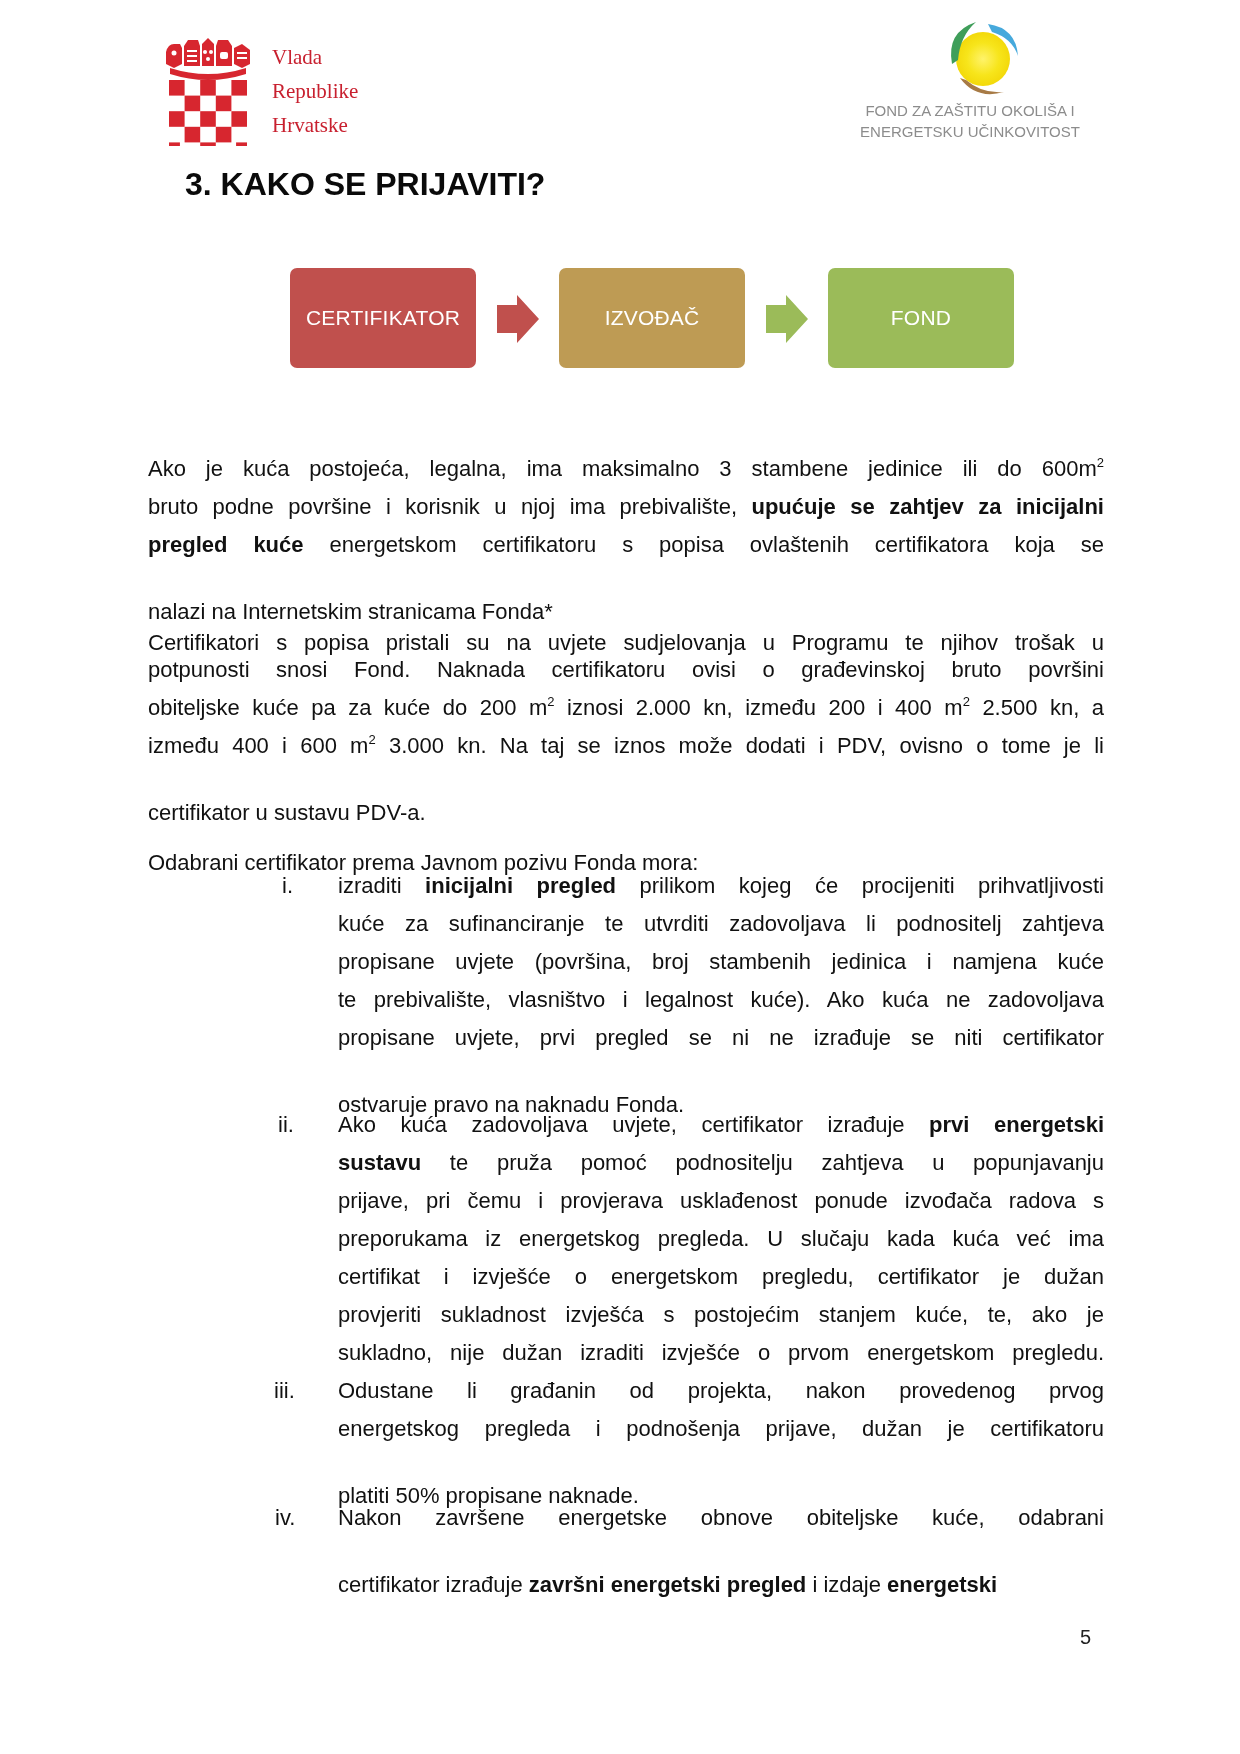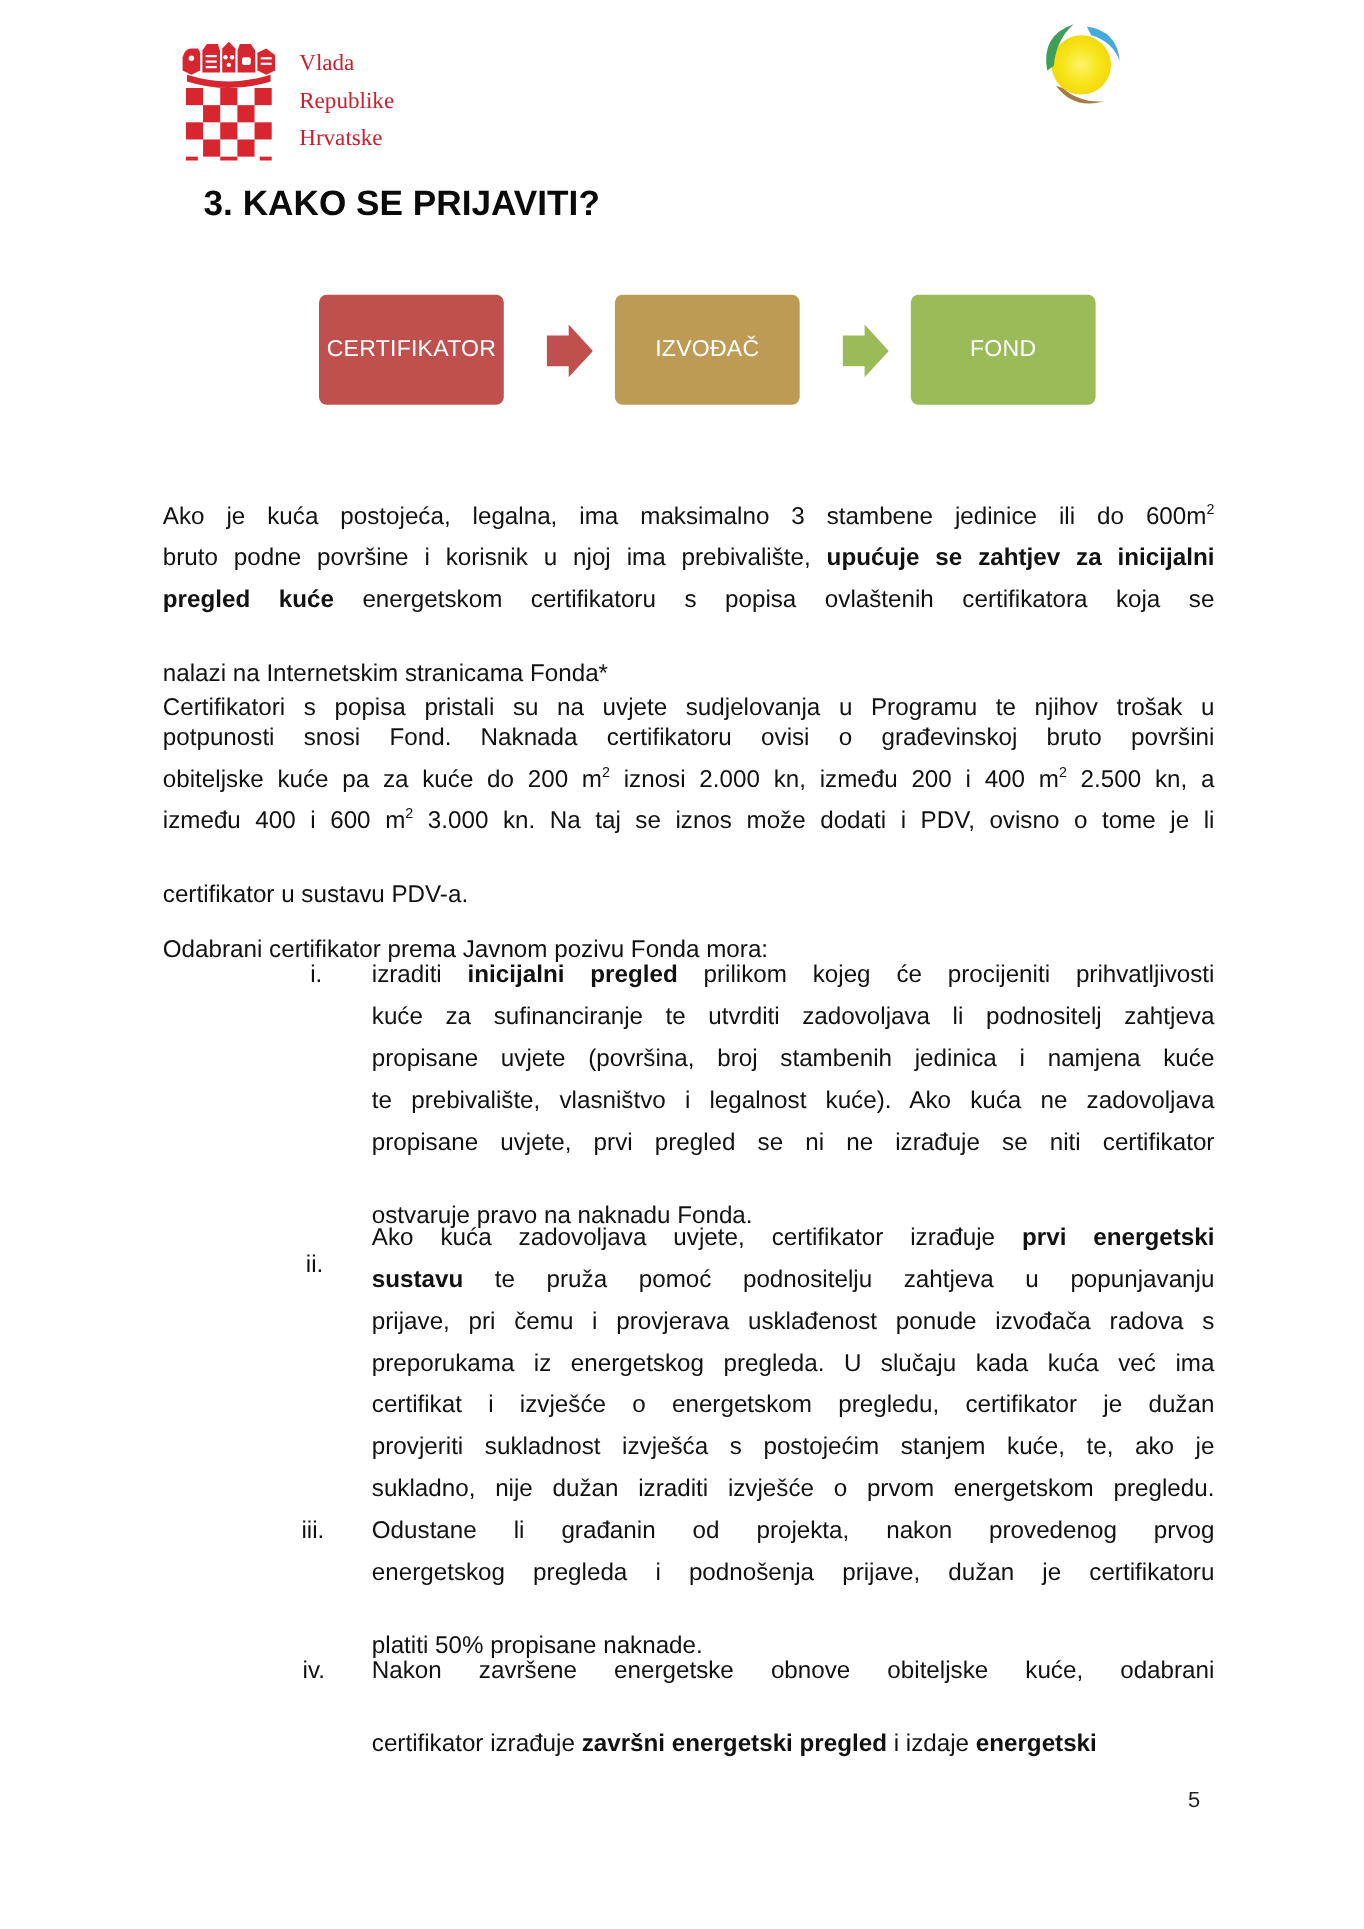--- a/index.html
+++ b/index.html
@@ -19,21 +19,21 @@
   #fond-emblem { position: absolute; left: 76px; top: 0; width: 90px; height: 90px; }
   #fond-text { position: absolute; left: 0; top: 88px; width: 220px; text-align: center;
                color: #8c8c8c; font-size: 15px; line-height: 21px; font-family: "Liberation Sans", sans-serif;
                letter-spacing: 0px; }
   #fond-text div { white-space: nowrap; }
 
   
   #page-title { left: 185px; top: 166px; font-size: 32px; font-weight: bold; color: #0a0a0a; white-space: nowrap; }
 
   
-  .flow-box { position: absolute; top: 268px; width: 168px; height: 100px; border-radius: 7px;
+  .flow-box { position: absolute; top: 268px; width: 186px; height: 100px; border-radius: 7px;
               display: flex; align-items: center; justify-content: center; color: #ffffff;
               font-size: 21px; letter-spacing: 0.2px; }
   #box-cert { left: 290px; background: #c0504d; }
   #box-izv { left: 559px; background: #be9b54; }
   #box-fond { left: 828px; background: #9bbb59; }
   .flow-arrow { position: absolute; top: 295px; width: 42px; height: 48px; }
   #arrow-1 { left: 497px; }
   #arrow-2 { left: 766px; }
 
   
@@ -105,20 +105,24 @@
         <stop offset="0%" stop-color="#fff36a"></stop>
         <stop offset="60%" stop-color="#f7e51b"></stop>
         <stop offset="100%" stop-color="#f3d90a"></stop>
       </radialGradient>
     </defs>
     <circle cx="47" cy="47" r="27" fill="url(#sun)"></circle>
     <path d="M16 52 Q10 20 40 10 Q24 24 22 48 Z" fill="#3f9e5a"></path>
     <path d="M52 12 Q80 16 82 44 Q76 26 56 20 Z" fill="#46a9dc"></path>
     <path d="M24 66 Q40 88 68 80 Q46 82 30 68 Z" fill="#a77a45"></path>
   </svg>
+  <div id="fond-text">
+    <div>FOND ZA ZAŠTITU OKOLIŠA I</div>
+    <div>ENERGETSKU UČINKOVITOST</div>
+  </div>
 </div>
 
 <div id="page-title" class="abs">3. KAKO SE PRIJAVITI?</div>
 
 <div>
   <div id="box-cert" class="flow-box">
     <span>CERTIFIKATOR</span>
   </div>
   <svg id="arrow-1" class="flow-arrow" viewBox="0 0 42 48">
     <path d="M0 10 L20 10 L20 0 L42 24 L20 48 L20 38 L0 38 Z" fill="#c0504d"></path>
@@ -155,21 +159,21 @@
   <div class="li-num" style="left:282px; top:873px">i.</div>
   <div class="line li-line" style="top:873px"><span>izraditi </span><b>inicijalni pregled</b><span> prilikom kojeg će procijeniti prihvatljivosti</span></div>
   <div class="line li-line" style="top:911px"><span>kuće za sufinanciranje te utvrditi zadovoljava li podnositelj zahtjeva</span></div>
   <div class="line li-line" style="top:949px"><span>propisane uvjete (površina, broj stambenih jedinica i namjena kuće</span></div>
   <div class="line li-line" style="top:987px"><span>te prebivalište, vlasništvo i legalnost kuće). Ako kuća ne zadovoljava</span></div>
   <div class="line li-line" style="top:1025px"><span>propisane uvjete, prvi pregled se ni ne izrađuje se niti certifikator</span></div>
   <div class="line li-line last" style="top:1063px"><span>ostvaruje pravo na naknadu Fonda.</span></div>
 </div>
 
 <div>
-  <div class="li-num" style="left:278px; top:1136px">ii.</div>
+  <div class="li-num" style="left:278px; top:1112px">ii.</div>
   <div class="line li-line" style="top:1112px"><span>Ako kuća zadovoljava uvjete, certifikator izrađuje </span><b>prvi energetski</b></div>
   <div class="line li-line" style="top:1150px"><b>sustavu</b><span> te pruža pomoć podnositelju zahtjeva u popunjavanju</span></div>
   <div class="line li-line" style="top:1188px"><span>prijave, pri čemu i provjerava usklađenost ponude izvođača radova s</span></div>
   <div class="line li-line" style="top:1226px"><span>preporukama iz energetskog pregleda. U slučaju kada kuća već ima</span></div>
   <div class="line li-line" style="top:1264px"><span>certifikat i izvješće o energetskom pregledu, certifikator je dužan</span></div>
   <div class="line li-line" style="top:1302px"><span>provjeriti sukladnost izvješća s postojećim stanjem kuće, te, ako je</span></div>
   <div class="line li-line" style="top:1340px"><span>sukladno, nije dužan izraditi izvješće o prvom energetskom pregledu.</span></div>
 </div>
 
 <div>

